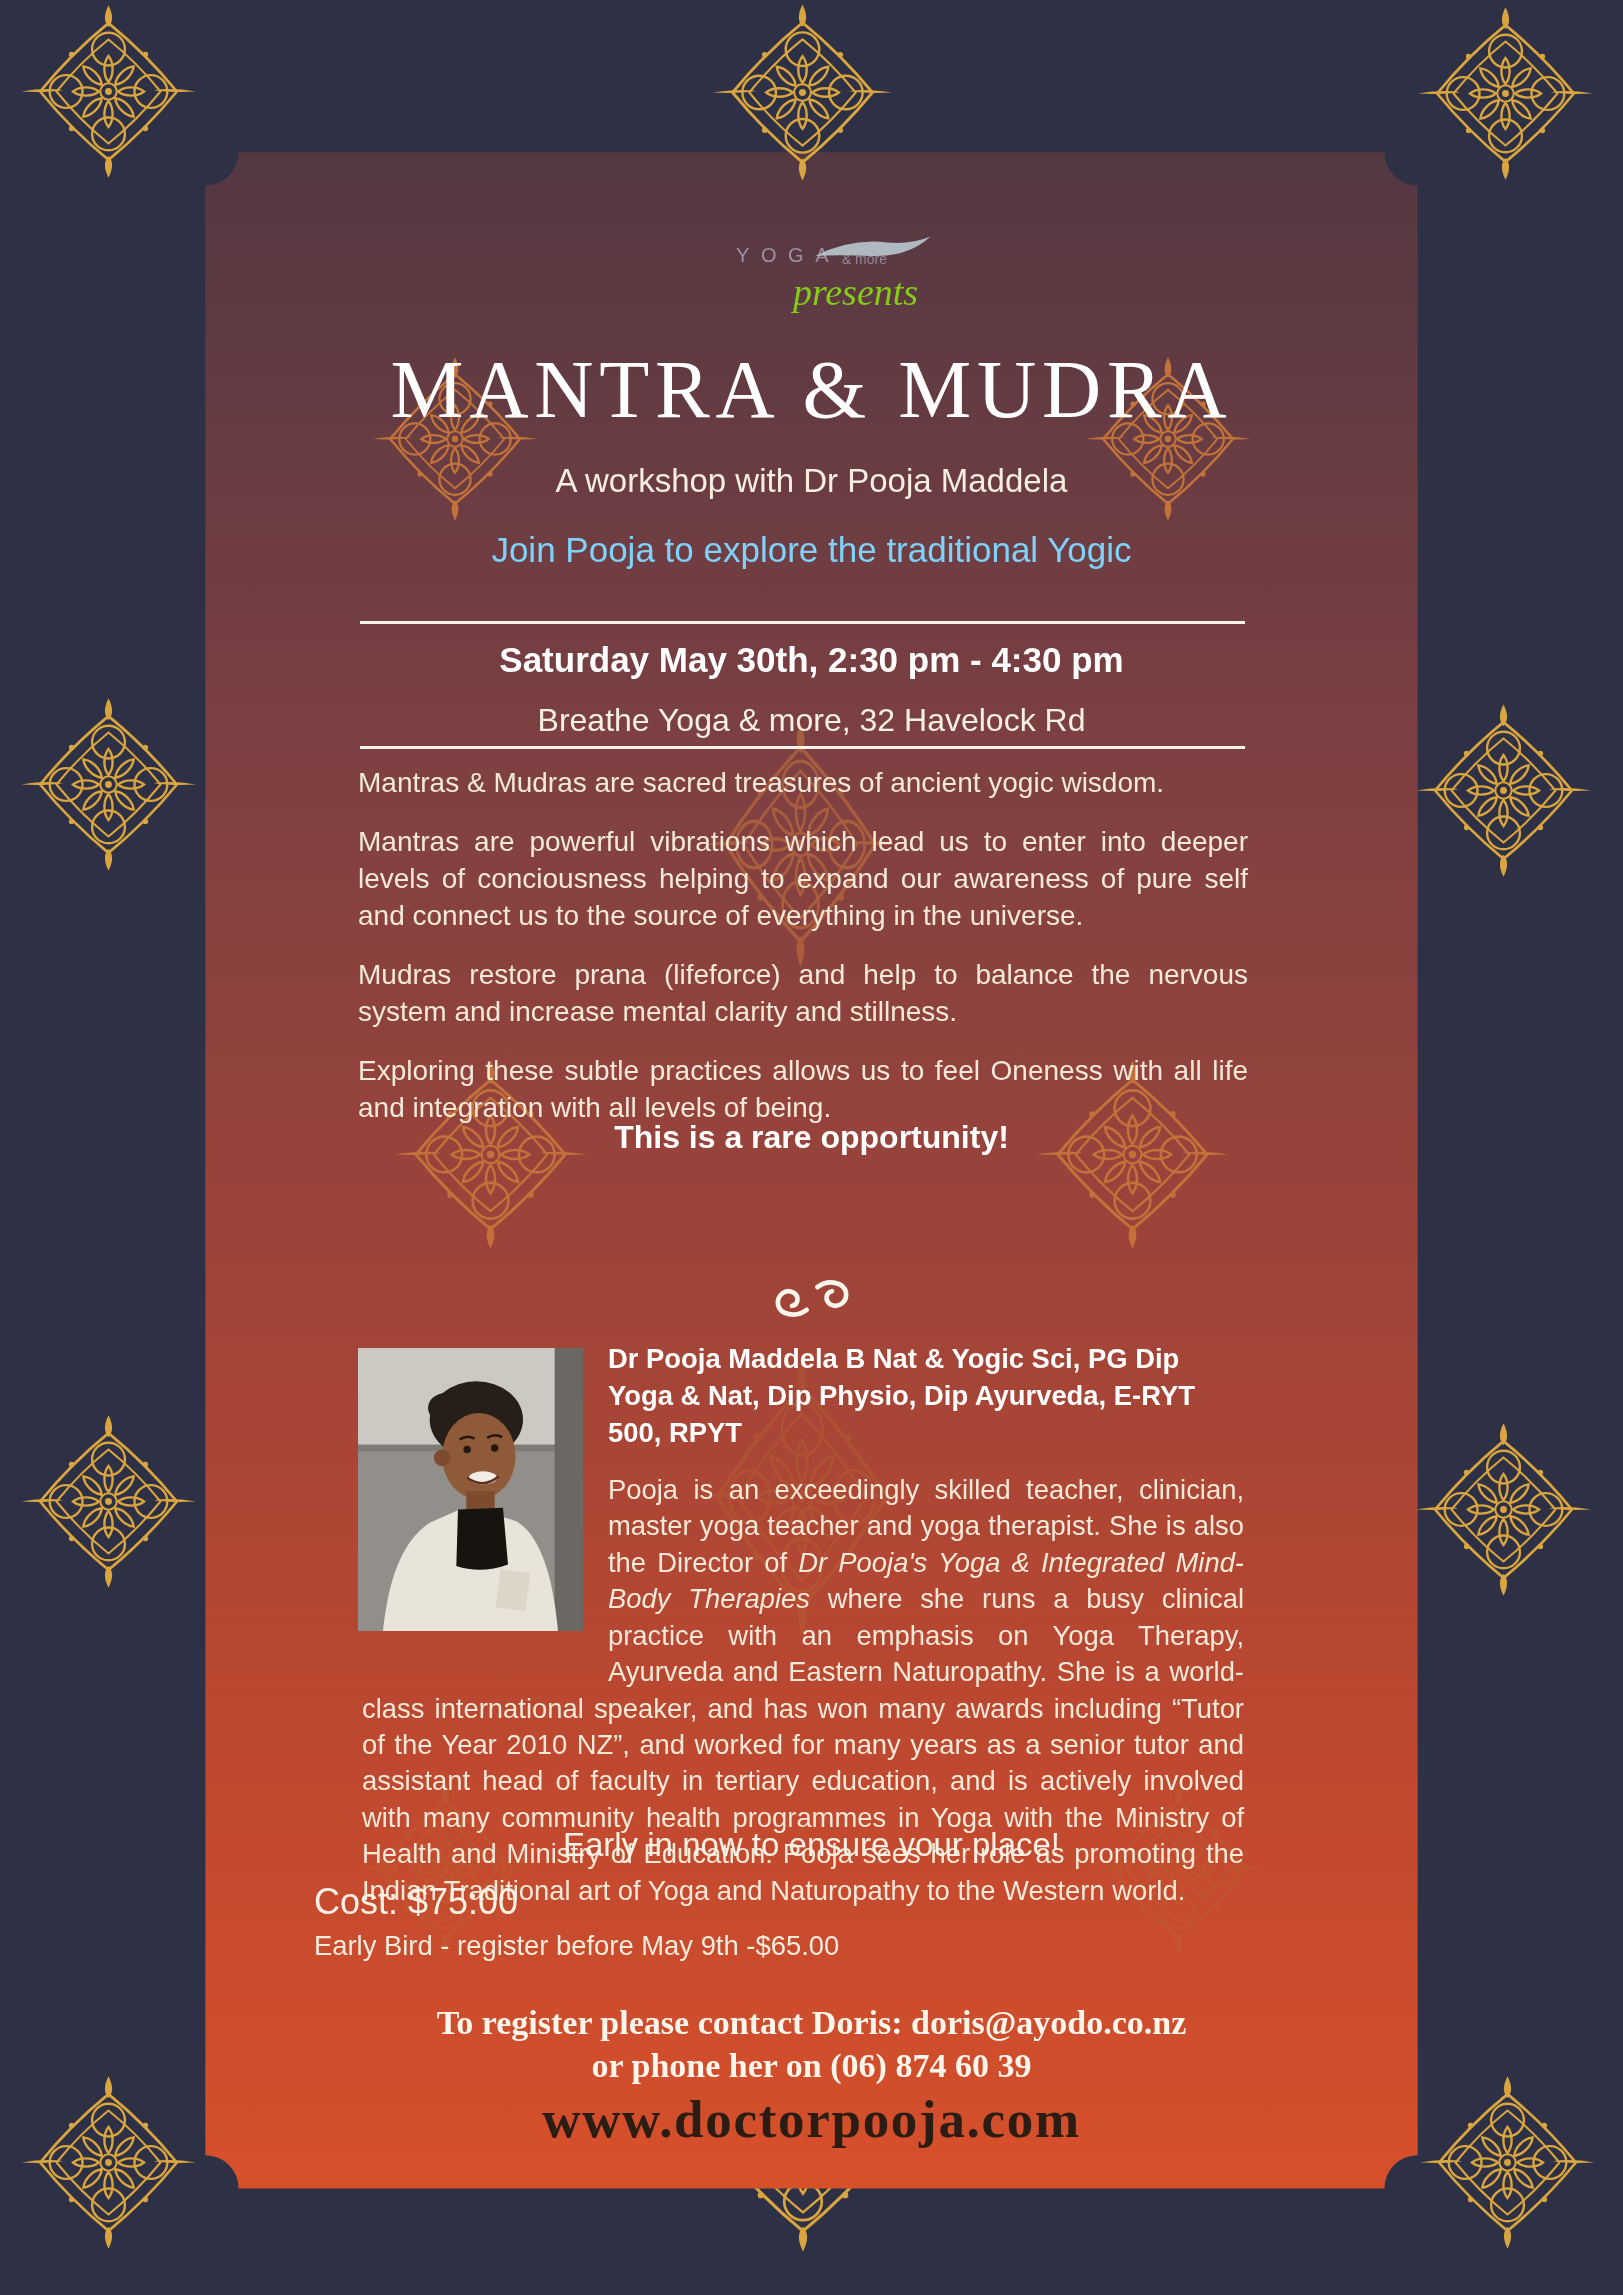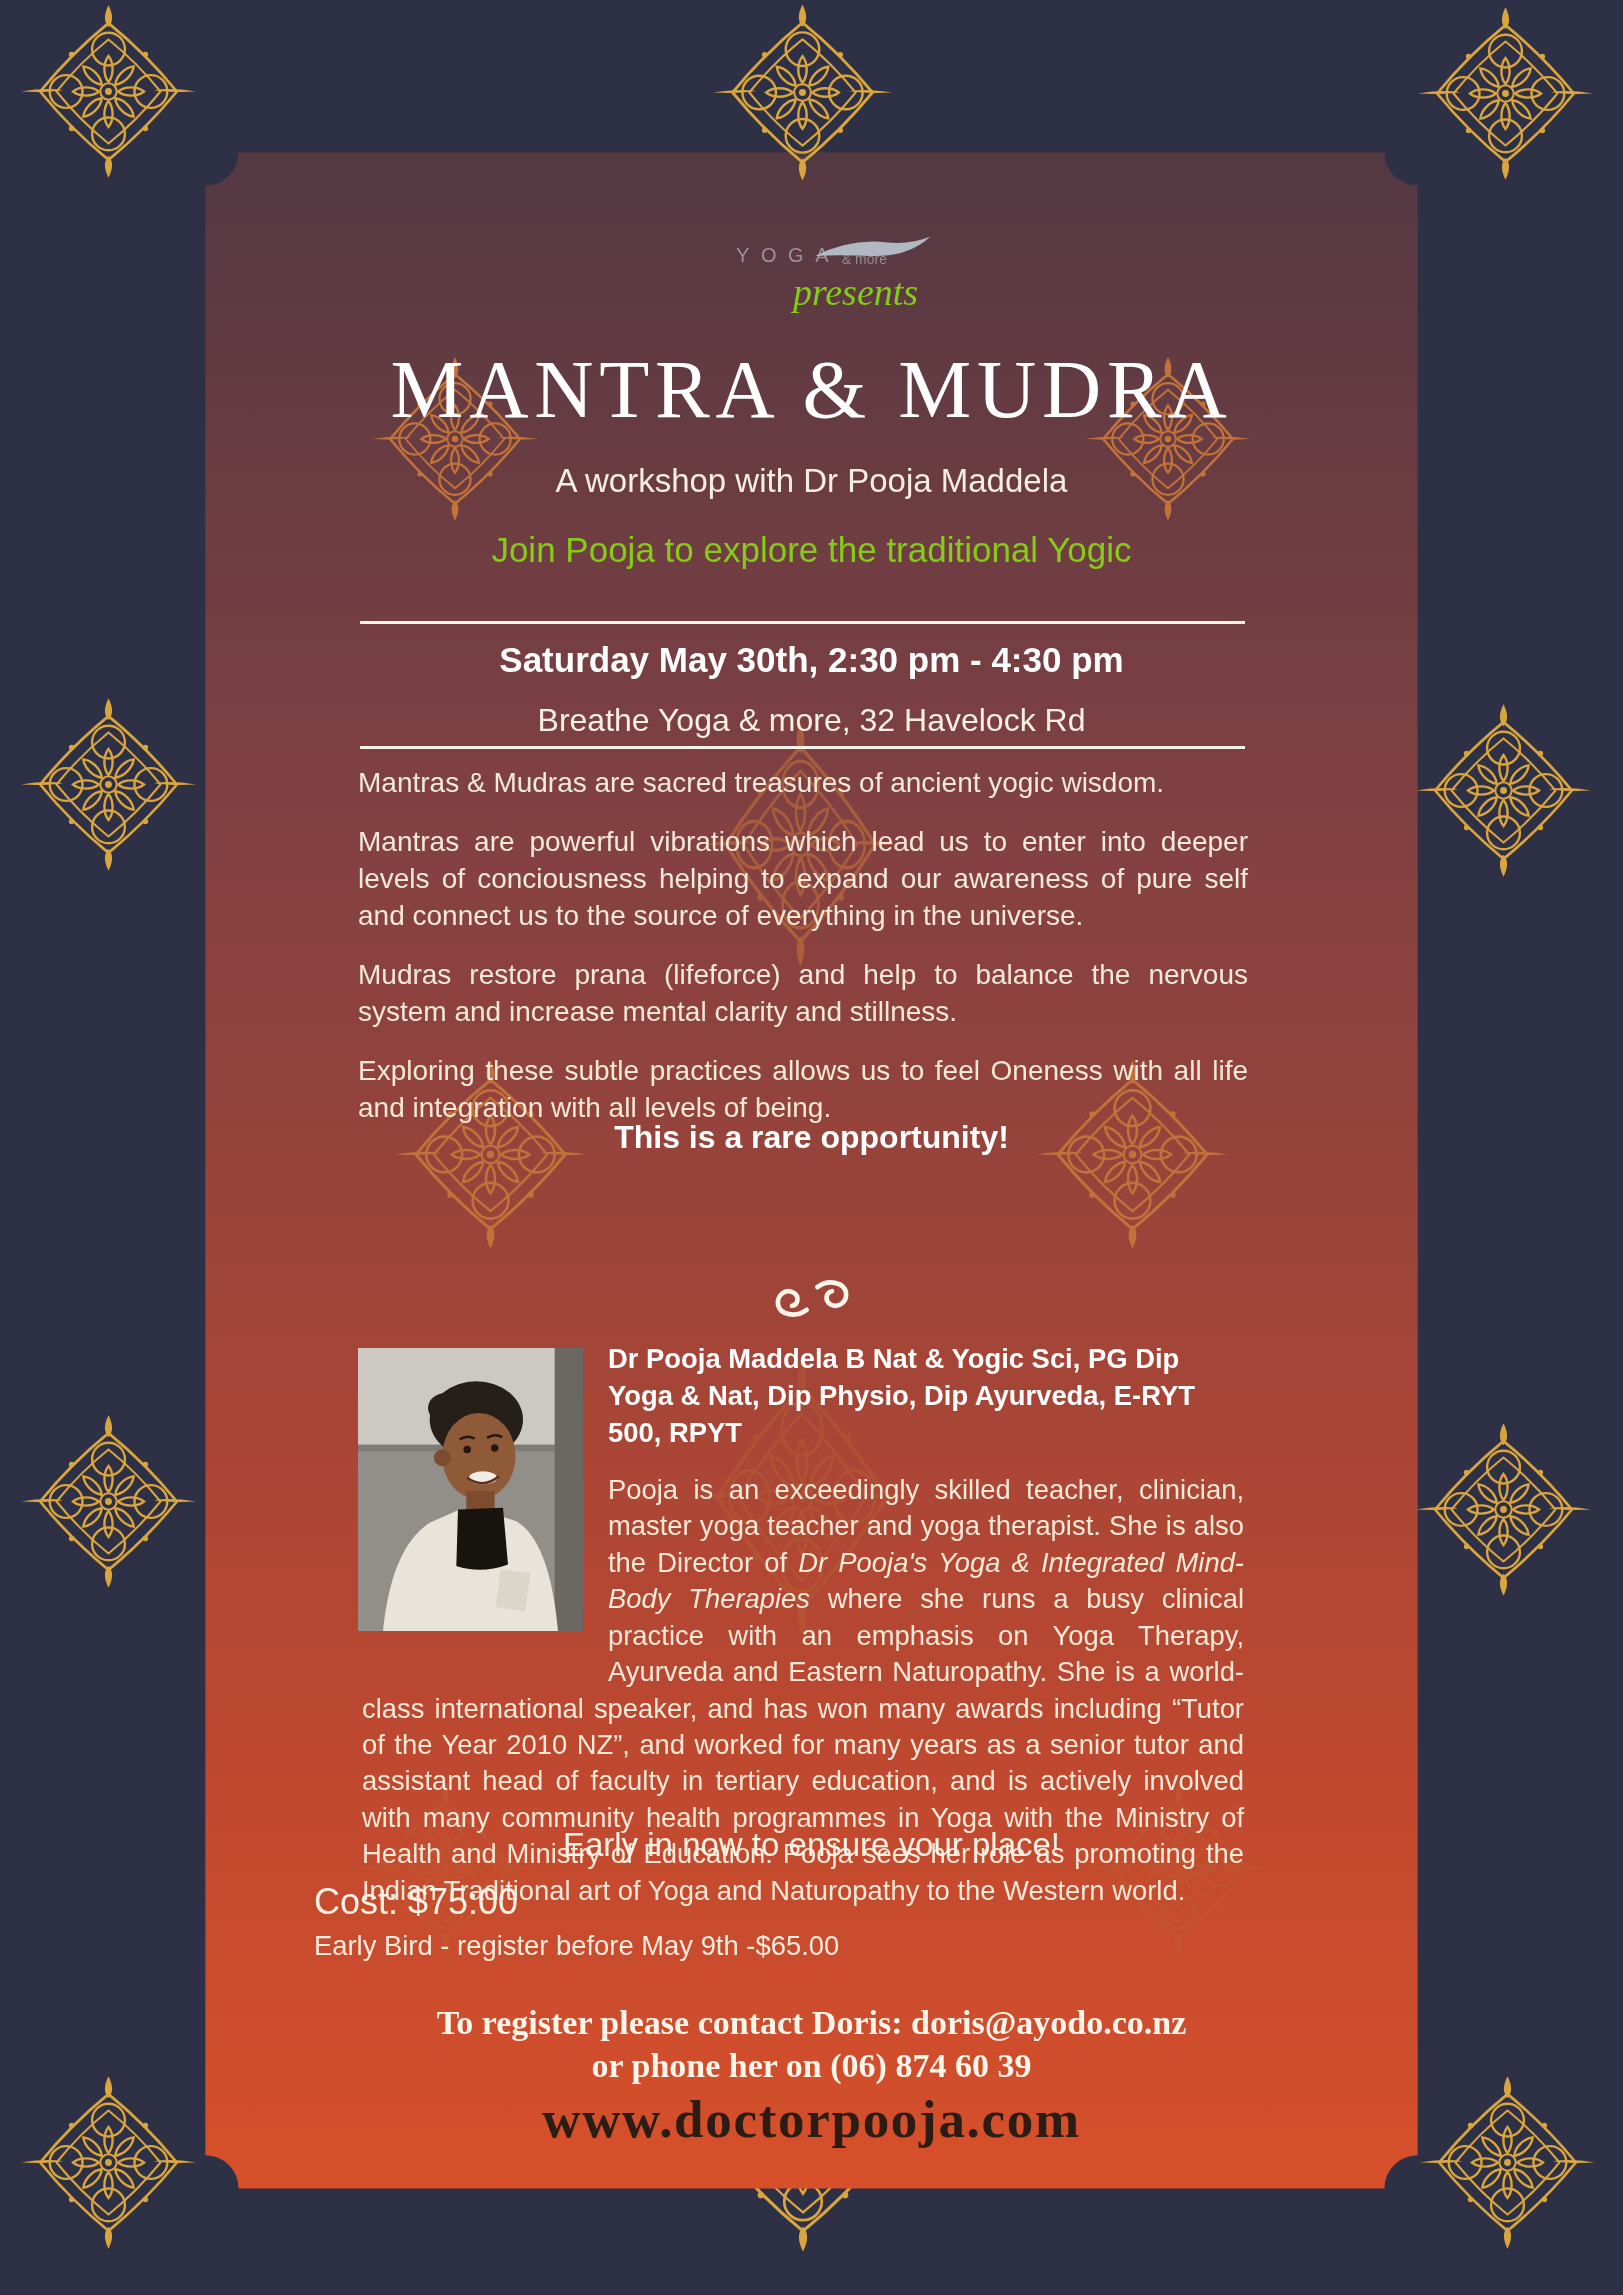--- a/index.html
+++ b/index.html
@@ -16,21 +16,21 @@
   .brand{top:180px;font-size:53px;font-weight:700;letter-spacing:2.5px;color:#45a9cc;}
   .logo-row{top:244px;height:33px;}
   .logo-yoga{display:inline-block;font-size:20px;letter-spacing:11.6px;color:#9d90a0;vertical-align:top;}
   .logo-more{display:inline-block;font-size:14px;color:#938798;vertical-align:bottom;margin-left:1.7px;}
   .swoosh{position:absolute;left:811px;top:235px;z-index:3;}
   .presents{top:270px;font-family:"Liberation Serif","DejaVu Serif",serif;font-style:italic;font-size:38px;color:#84cc16;padding-left:44px;}
 
   .title{top:343px;font-family:"Liberation Serif","DejaVu Serif",serif;font-size:82px;font-weight:400;
          letter-spacing:5.8px;color:#ffffff;}
   .subtitle{top:462px;font-size:33px;color:#f5eee1;}
-  .intro{top:522px;font-size:35px;line-height:1.62;color:#84cc16;}
+  .intro{top:522px;font-size:35px;line-height:1.62;color:#7dd3fc;}
   .divider{position:absolute;left:360px;width:885px;height:2.5px;background:#f7f3ea;z-index:3;}
   .d1{top:621px;} .d2{top:746px;}
   .datetime{top:640px;font-size:35px;font-weight:700;color:#ffffff;}
   .venue{top:702px;font-size:32px;color:#f6f0e4;}
 
   .paras{top:764px;font-size:28px;line-height:1.33;color:#f2e9d8;text-align:justify;}
   .paras p{margin:0 0 21.6px 0;}
   .highlight1{top:1119px;font-size:32px;font-weight:700;color:#ffffff;}
   .highlight2{top:1177px;font-size:32px;font-weight:700;line-height:1.3;color:#ffffff;}
   .flourish{position:absolute;left:772px;top:1275px;z-index:3;}

